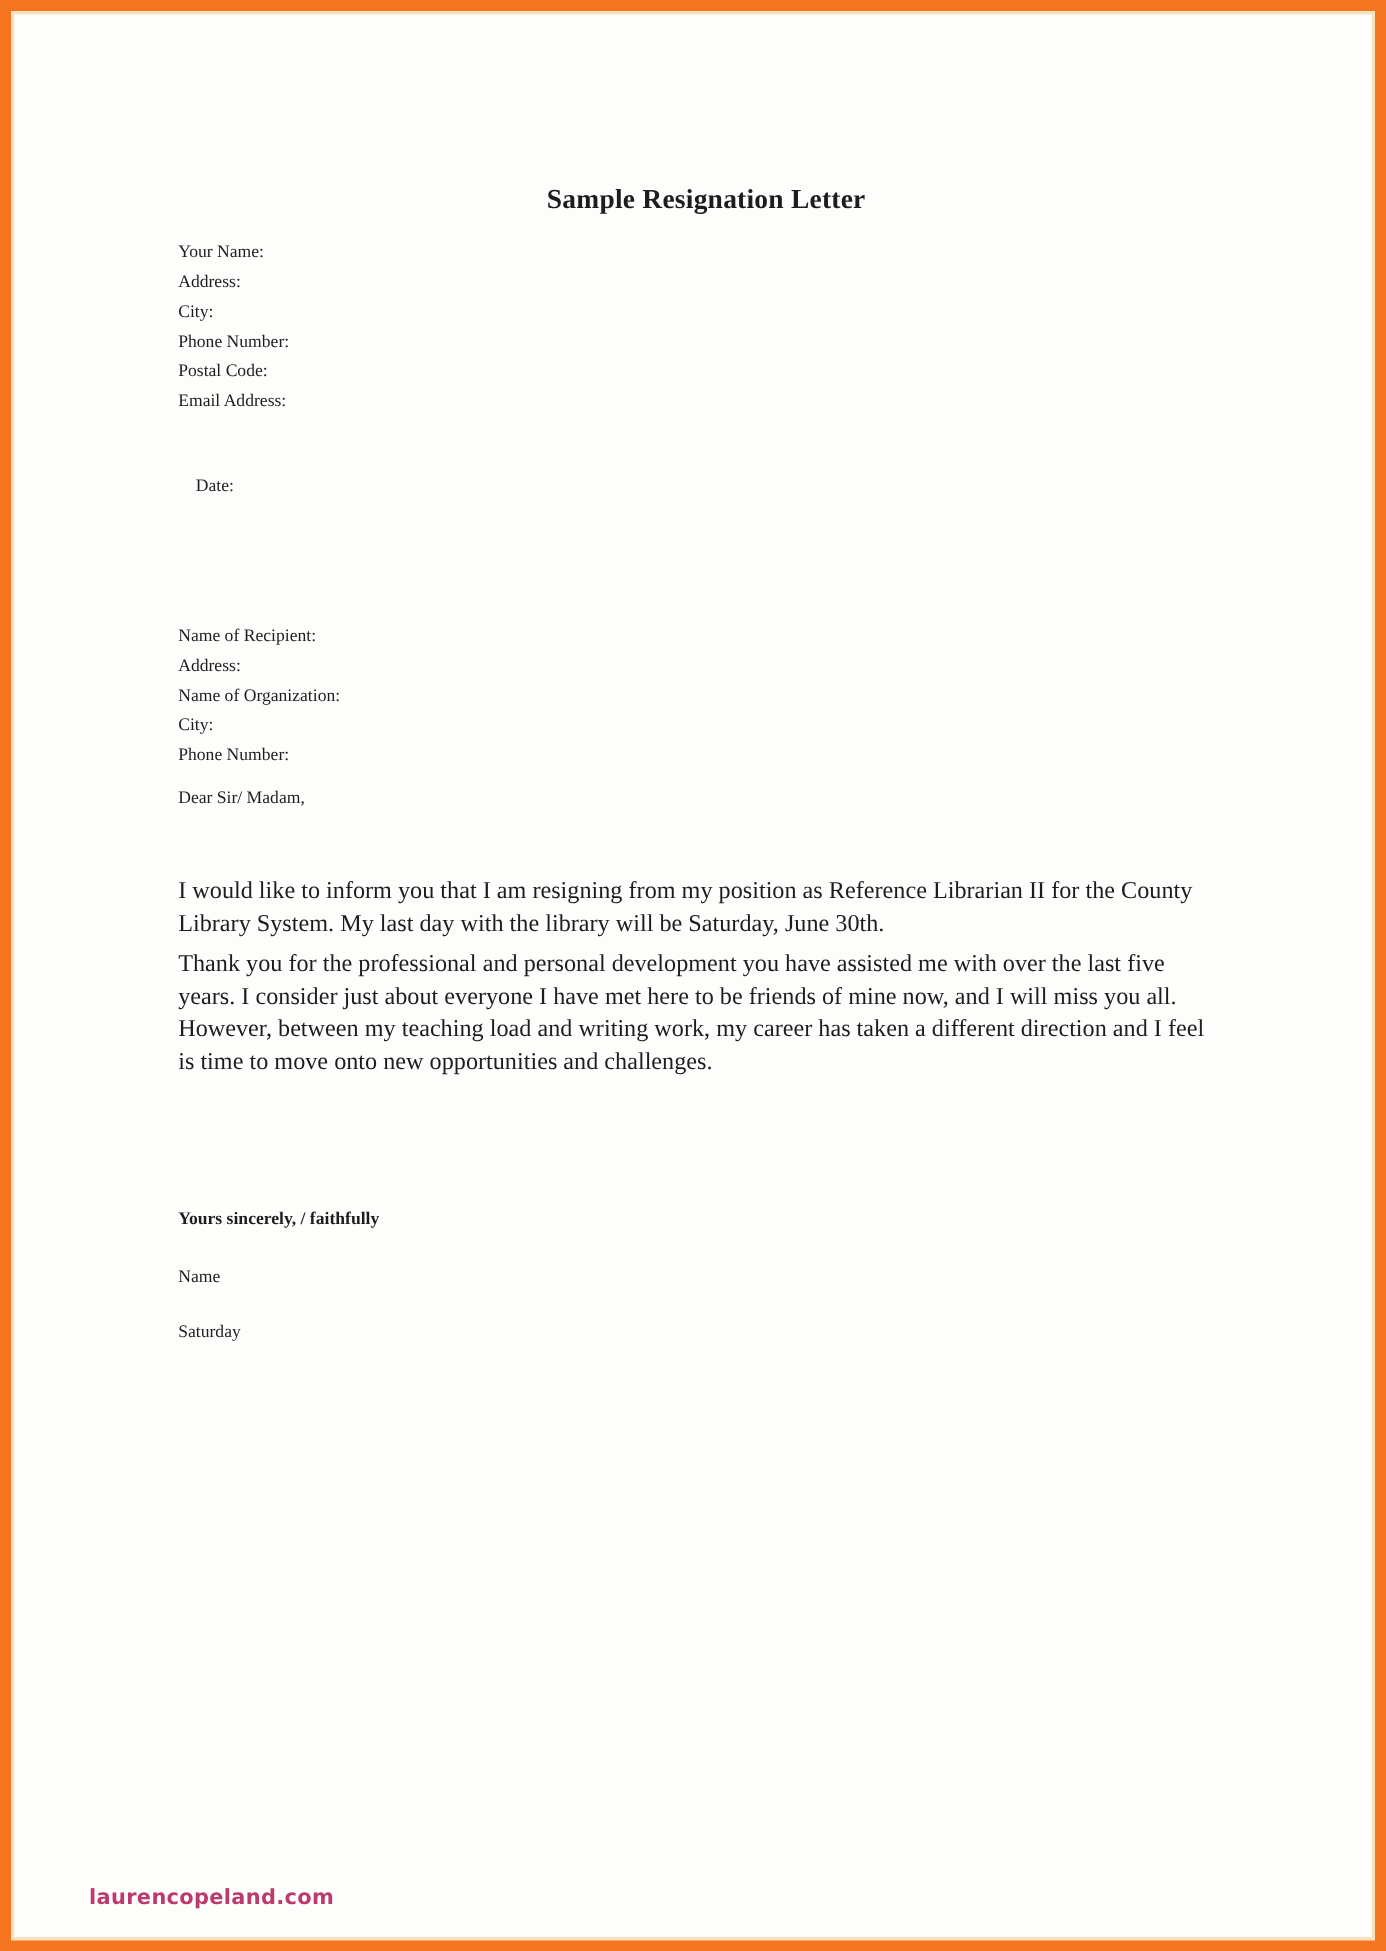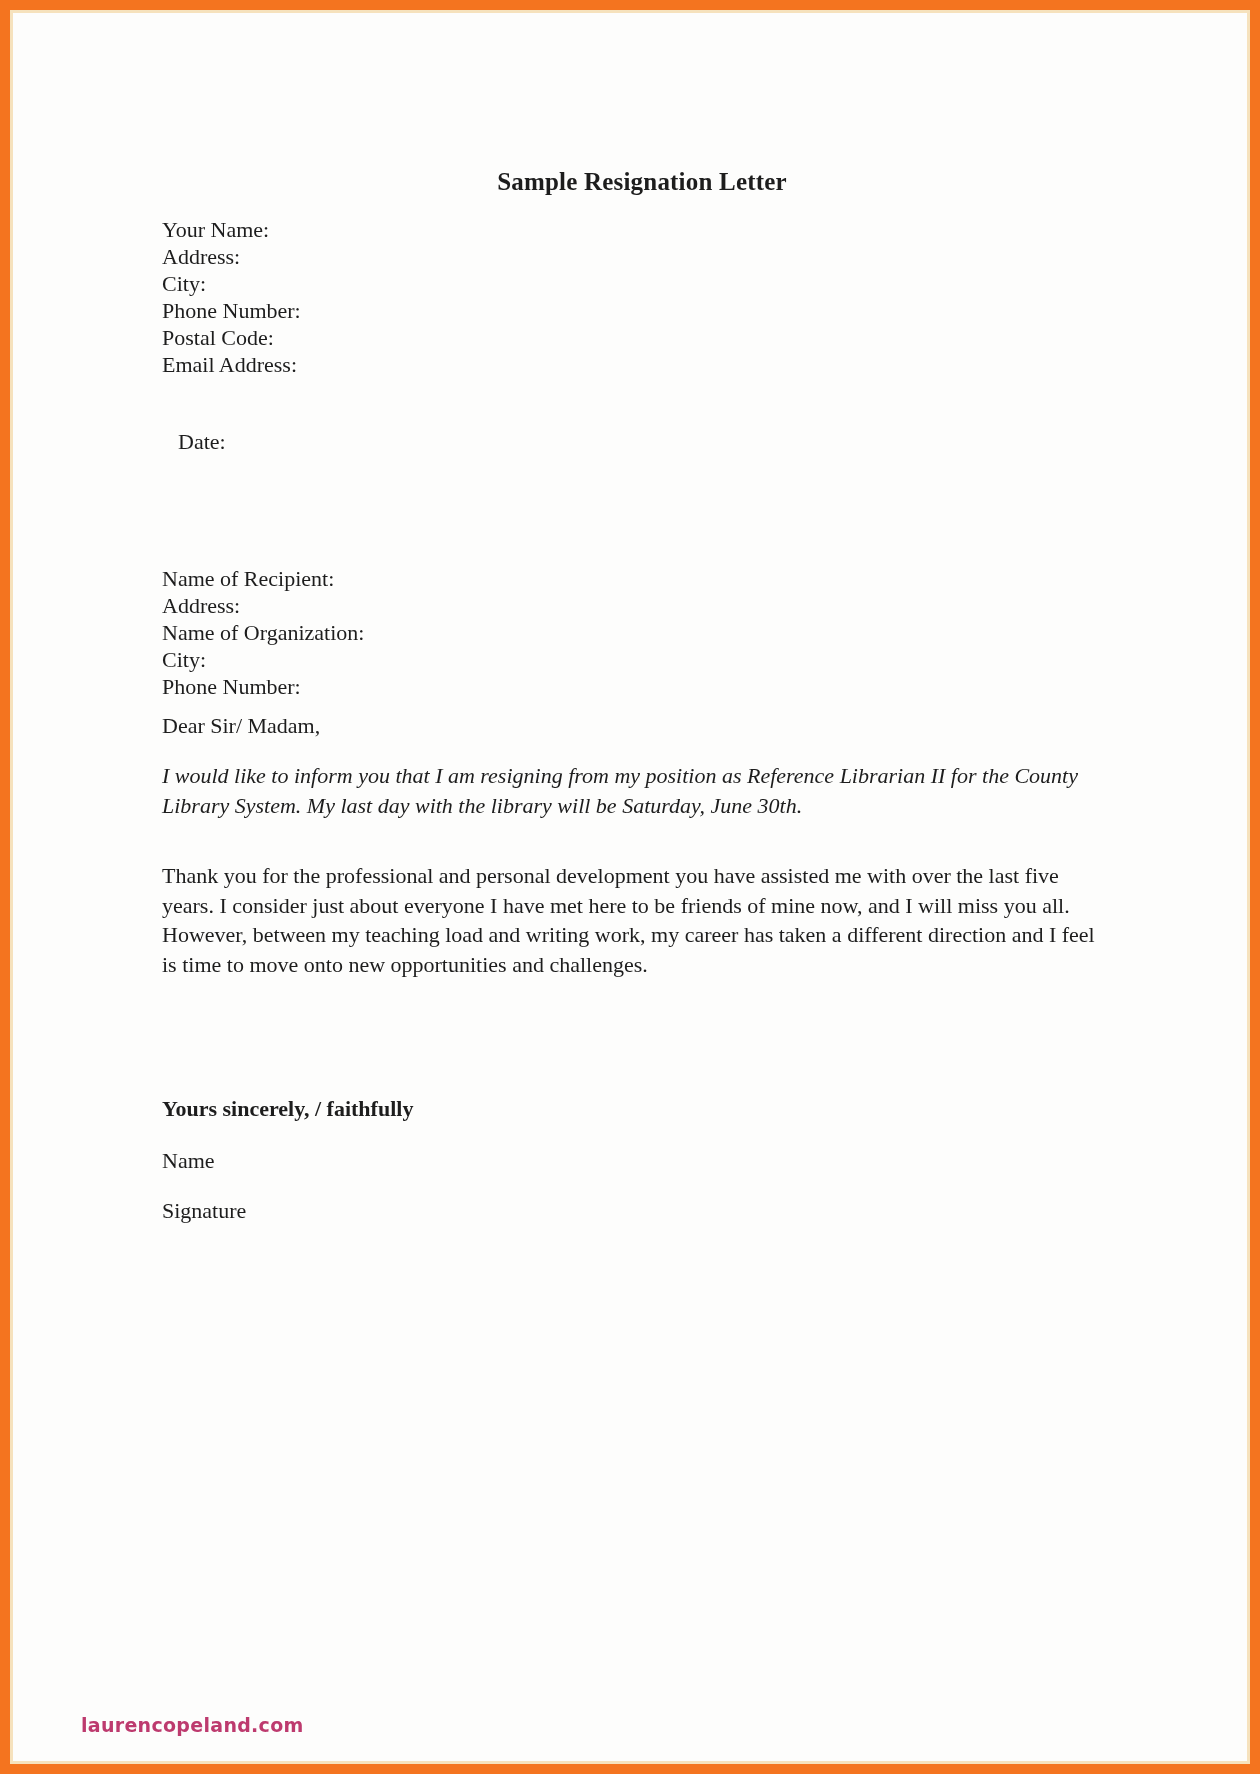--- a/index.html
+++ b/index.html
@@ -25,35 +25,35 @@
     left: 0;
     width: 100%;
     margin: 12px;
     text-align: center;
     font-size: 25px;
     font-weight: bold;
     letter-spacing: 0.2px;
   }
   .textblock {
     left: 152px;
-    font-size: 22px;
+    font-size: 16px;
     line-height: 27px;
   }
   .paragraph {
     left: 152px;
     width: 942px;
     margin: 0;
     font-size: 22px;
     line-height: 29.5px;
   }
   .sender-block    { top: 206px; }
   .date-line       { top: 418px; margin-left: 16px; }
   .recipient-block { top: 515px; margin-top: 40px; }
   .salutation      { top: 702px; }
-  .para-1          { top: 751px; font-style: italic; }
+  .para-1          { top: 784px; }
   .para-2          { top: 851px; }
   .para-3          { top: 978px; }
   .closing         { top: 1085px; font-weight: bold; }
   .name-line       { top: 1137px; }
   .signature-line  { top: 1187px; }
   .watermark {
     left: 28px;
     top: 1704px;
     font-family: "DejaVu Sans", sans-serif;
     font-size: 19px;
@@ -93,17 +93,17 @@
 
   <p class="abs paragraph para-1">I would like to inform you that I am resigning from my position as Reference Librarian II for the County Library System. My last day with the library will be Saturday, June 30th.</p>
 
   <p class="abs paragraph para-2">Thank you for the professional and personal development you have assisted me with over the last five years. I consider just about everyone I have met here to be friends of mine now, and I will miss you all. However, between my teaching load and writing work, my career has taken a different direction and I feel is time to move onto new opportunities and challenges.</p>
 
 
   <div class="abs textblock closing">Yours sincerely, / faithfully</div>
 
   <div class="abs textblock name-line">Name</div>
 
-  <div class="abs textblock signature-line">Signature</div>
+  <div class="abs textblock signature-line">Saturday</div>
 
   <div class="abs watermark">laurencopeland.com</div>
 
 </div>
 
 </body></html>

